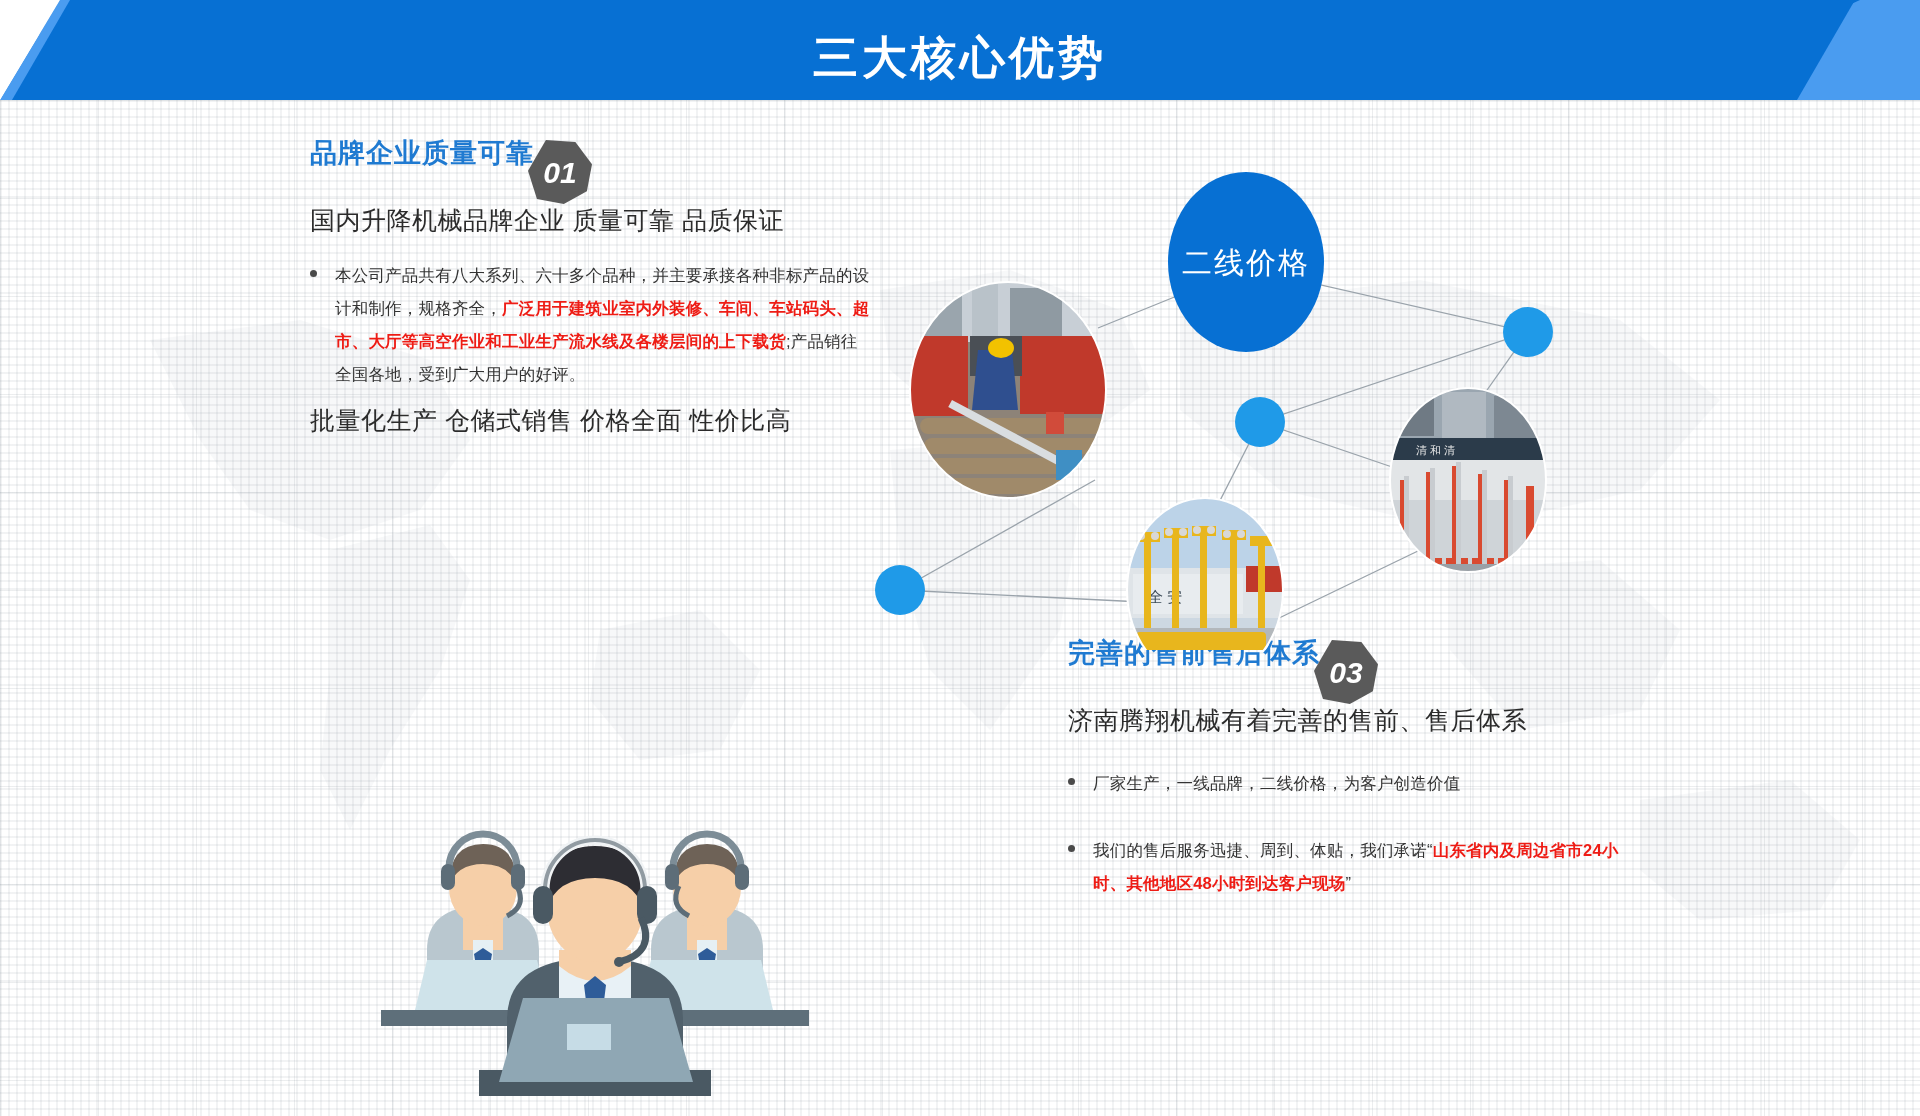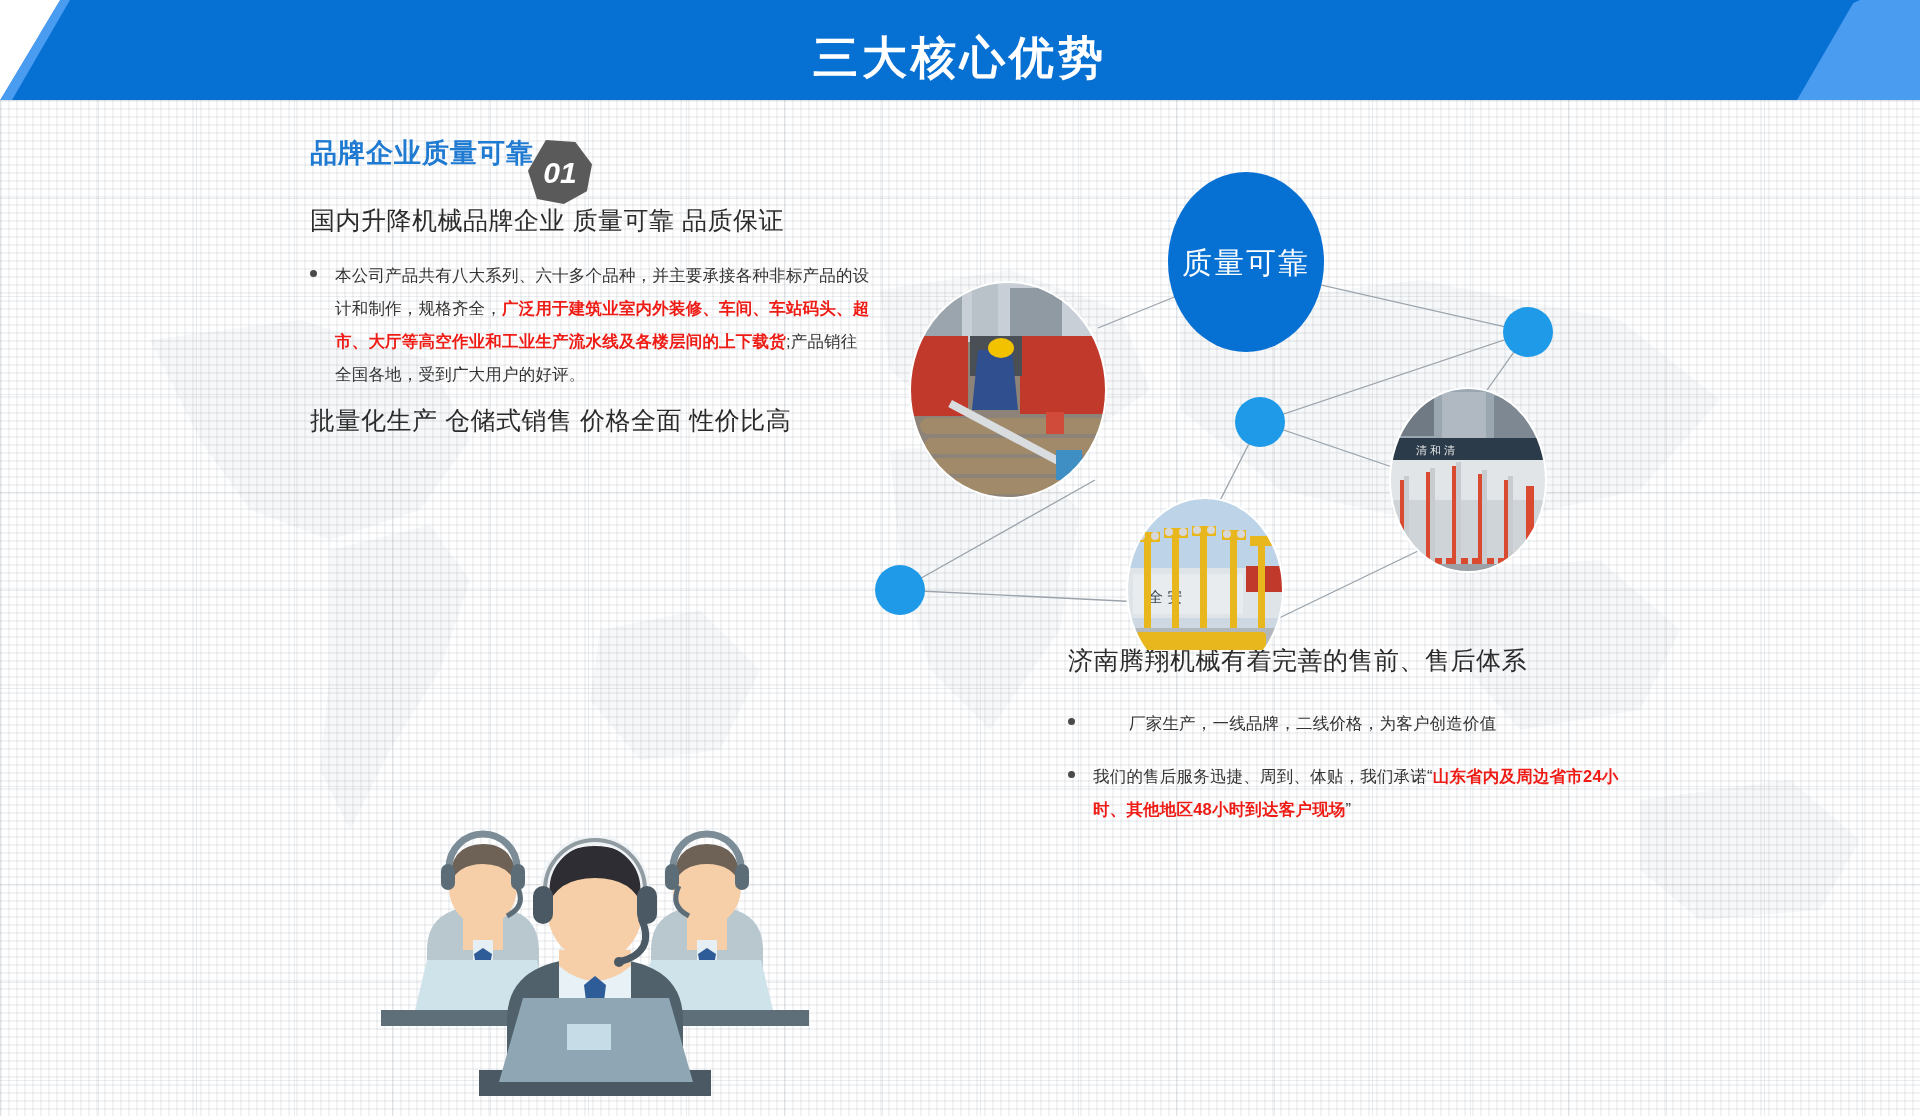--- a/index.html
+++ b/index.html
@@ -151,23 +151,30 @@
       <span class="btext"><span>本公司产品共有八大系列、六十多个品种，并主要承接各种非标产品的设计和制作，规格齐全，</span><span class="red">广泛用于建筑业室内外装修、车间、车站码头、超市、大厅等高空作业和工业生产流水线及各楼层间的上下载货</span><span>;产品销往全国各地，受到广大用户的好评。</span></span>
     </div>
   </div>
 </div>
 
 <div class="section" style="left:310px; top:400px; width:560px;">
   <div class="sec-sub">批量化生产 仓储式销售 价格全面 性价比高</div>
 </div>
 
 <div class="section" style="left:1068px; top:640px; width:560px;">
+  <div class="sec-head">
+    <div class="sec-title">完善的售前售后体系</div>
+    <div class="badge">
+      <div class="poly"></div>
+      <div class="num">03</div>
+    </div>
+  </div>
   <div class="sec-sub">济南腾翔机械有着完善的售前、售后体系</div>
   <div class="bullets" style="margin-top:30px;">
-    <div class="bullet" style="margin-bottom:20px;gap:36px;">
+    <div class="bullet" style="margin-bottom:34px;">
       <span class="dot"></span>
       <span class="btext"><span>厂家生产，一线品牌，二线价格，为客户创造价值</span></span>
     </div>
     <div class="bullet">
       <span class="dot"></span>
       <span class="btext"><span>我们的售后服务迅捷、周到、体贴，我们承诺“</span><span class="red">山东省内及周边省市24小时、其他地区48小时到达客户现场</span><span>”</span></span>
     </div>
   </div>
 </div>
 
@@ -290,21 +297,21 @@
           <circle cx="381" cy="384" r="4"></circle>
       </g>
       <rect x="267" y="478" width="156" height="54" fill="#b3b8bc"></rect>
       <g fill="#e8b61d">
         <rect x="276" y="482" width="130" height="18" rx="4"></rect>
         <rect x="284" y="504" width="120" height="16" rx="4"></rect>
       </g>
     </g>
     <ellipse cx="345" cy="440" rx="78" ry="92" fill="none" stroke="#ffffff" stroke-width="2"></ellipse>
   </svg>
-  <div class="nodelabel" style="left:308px; top:93px; width:156px; text-align:center;">质量可靠</div>
+  <div class="nodelabel" style="left:308px; top:93px; width:156px; text-align:center;">二线价格</div>
 </div>
 
 <div id="support">
   <svg width="500" height="326" viewBox="0 0 500 326">
 
     <g>
       <path d="M82,160 q0,-44 56,-44 q56,0 56,44 l0,60 l-112,0 Z" fill="#b9c7cf"></path>
       <path d="M118,120 l40,0 l0,40 l-40,0 Z" fill="#f6cfa8"></path>
       <rect x="128" y="150" width="20" height="36" fill="#e6f0f4"></rect>
       <path d="M138,158 l9,6 l-5,28 l-8,0 l-5,-28 Z" fill="#2e5c99"></path>

